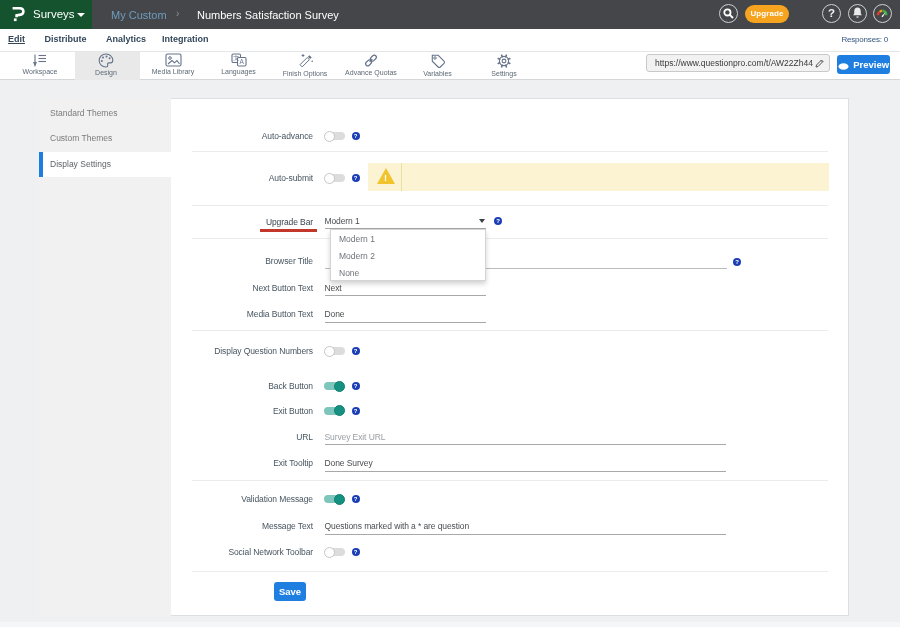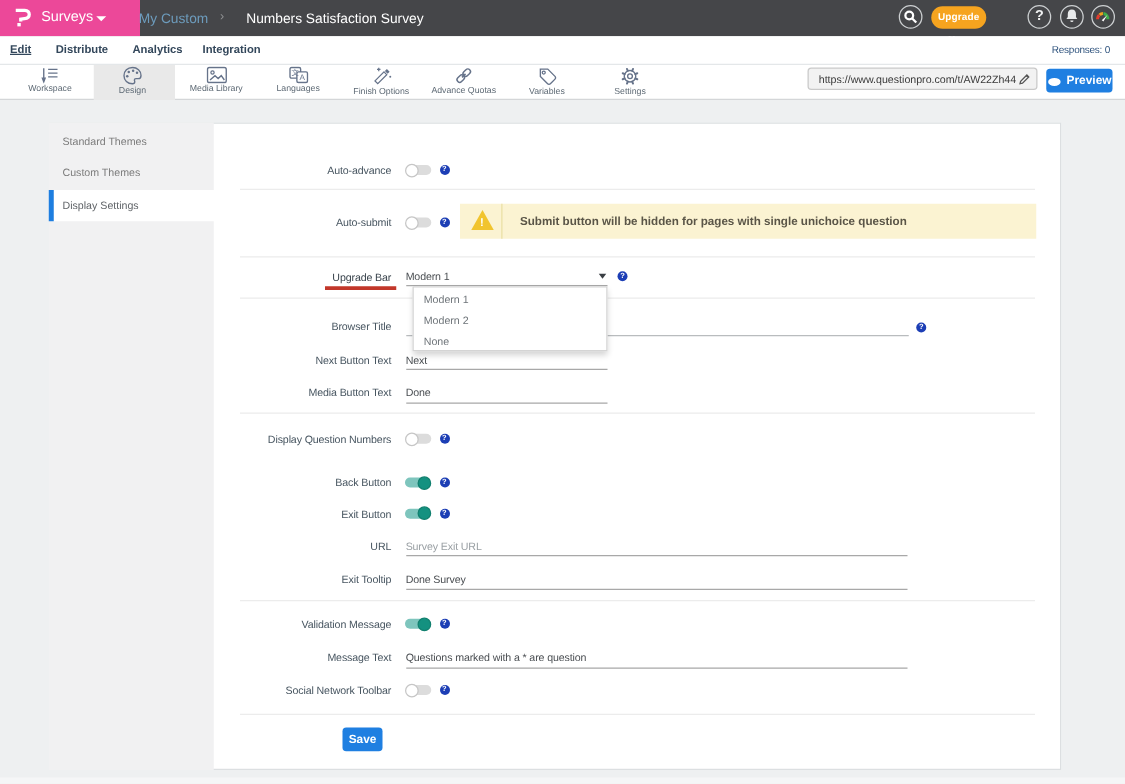--- a/index.html
+++ b/index.html
@@ -1,20 +1,20 @@
 <!DOCTYPE html>
 <html><head>
 <meta charset="utf-8">
 <style>
 *{margin:0;padding:0;box-sizing:border-box}
 html,body{width:900px;height:627px;overflow:hidden}
 body{font-family:"Liberation Sans",sans-serif;background:#eef0f1;position:relative}
 
 #hdr{position:absolute;left:0;top:0;width:900px;height:29px;background:#454649}
-#logo{position:absolute;left:0;top:0;width:112px;height:29px;background:#ec4899}
+#logo{position:absolute;left:0;top:0;width:92px;height:29px;background:#14532d}
 #logo .srv{position:absolute;left:33px;top:7.5px;color:#fff;font-size:11.5px;letter-spacing:0}
 #logo .car{position:absolute;left:77px;top:12.5px;width:0;height:0;border-left:4px solid transparent;border-right:4px solid transparent;border-top:4.5px solid #fff}
 .crumb{position:absolute;top:8.5px;font-size:11px;white-space:nowrap}
 .circ{position:absolute;top:4px;width:19px;height:19px;border:1.6px solid #cdd0d2;border-radius:50%;text-align:center}
 #upg{position:absolute;left:745px;top:5px;width:44px;height:18px;background:#f6a41f;border-radius:9px;color:#fff;font-size:8px;font-weight:bold;text-align:center;line-height:18px;letter-spacing:.1px}
 
 #menu{position:absolute;left:0;top:29px;width:900px;height:23px;background:#fff;border-bottom:1px solid #e4e7e9}
 
 #tbar{position:absolute;left:0;top:52px;width:900px;height:28px;background:#fff;border-bottom:1px solid #d4d6d8}
 #dsgbg{position:absolute;left:74.5px;top:52px;width:65.5px;height:28px;background:#e9e9e9}
@@ -217,21 +217,20 @@
 
 <span class="lbl" style="top:173px">Auto-submit</span>
 <div class="tg" style="top:172px">
     <div class="tr"></div>
     <div class="kn"></div>
   </div>
 <div class="q" style="top:174px">?</div>
 <div id="warn">
     <div class="vd"></div>
     <div class="tri" style="left:9px;top:5px"></div>
-    <span class="wtxt">Submit button will be hidden for pages with single unichoice question</span>
   </div>
 <div class="sep" style="top:205px"></div>
 
 <span class="lbl" style="top:216.5px;color:#39434c">Upgrade Bar</span>
 <div id="redbar"></div>
 <span class="itxt" style="left:324.5px;top:215.5px">Modern 1</span>
 <span class="selcar" style="left:478.5px;top:219px"></span>
 <div class="ul" style="left:324.5px;top:227.5px;width:161.5px"></div>
 <div class="q" style="top:217px;left:494px">?</div>
 <div class="sep" style="top:238px"></div>

